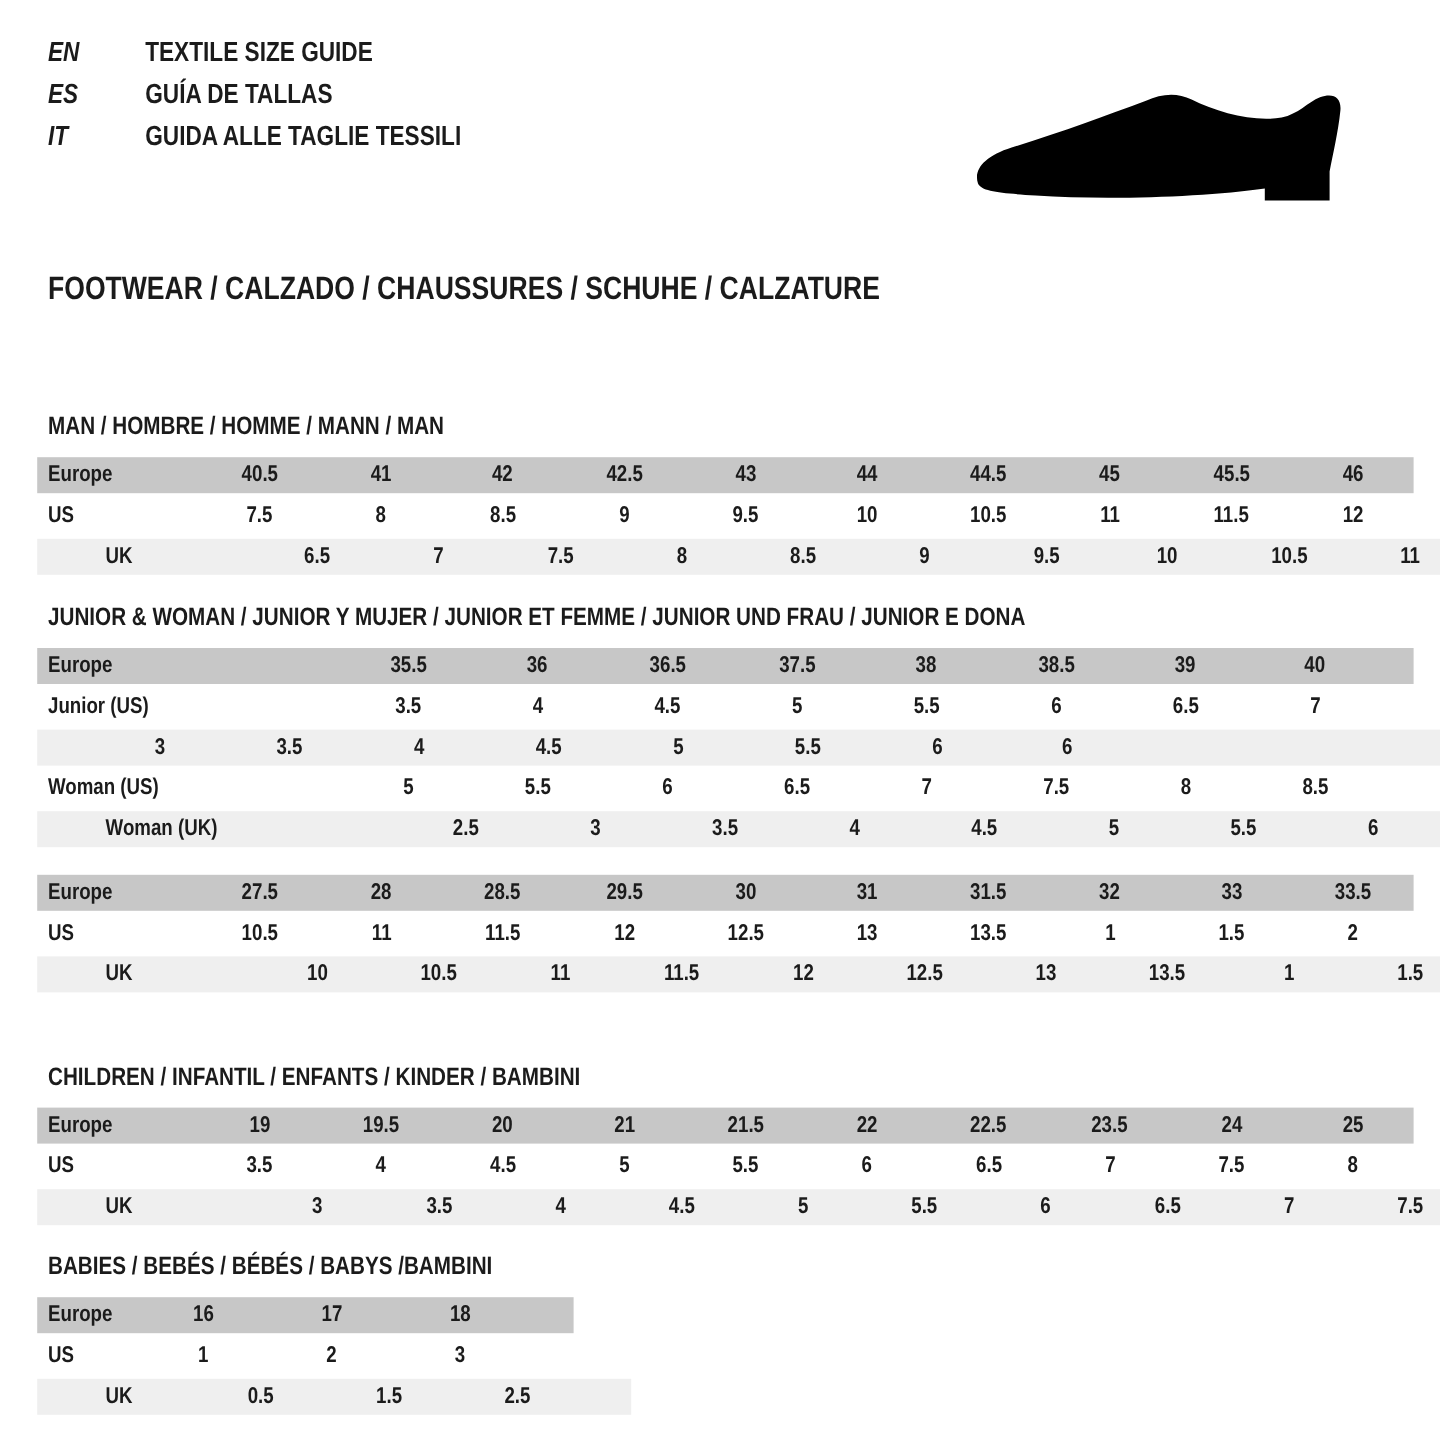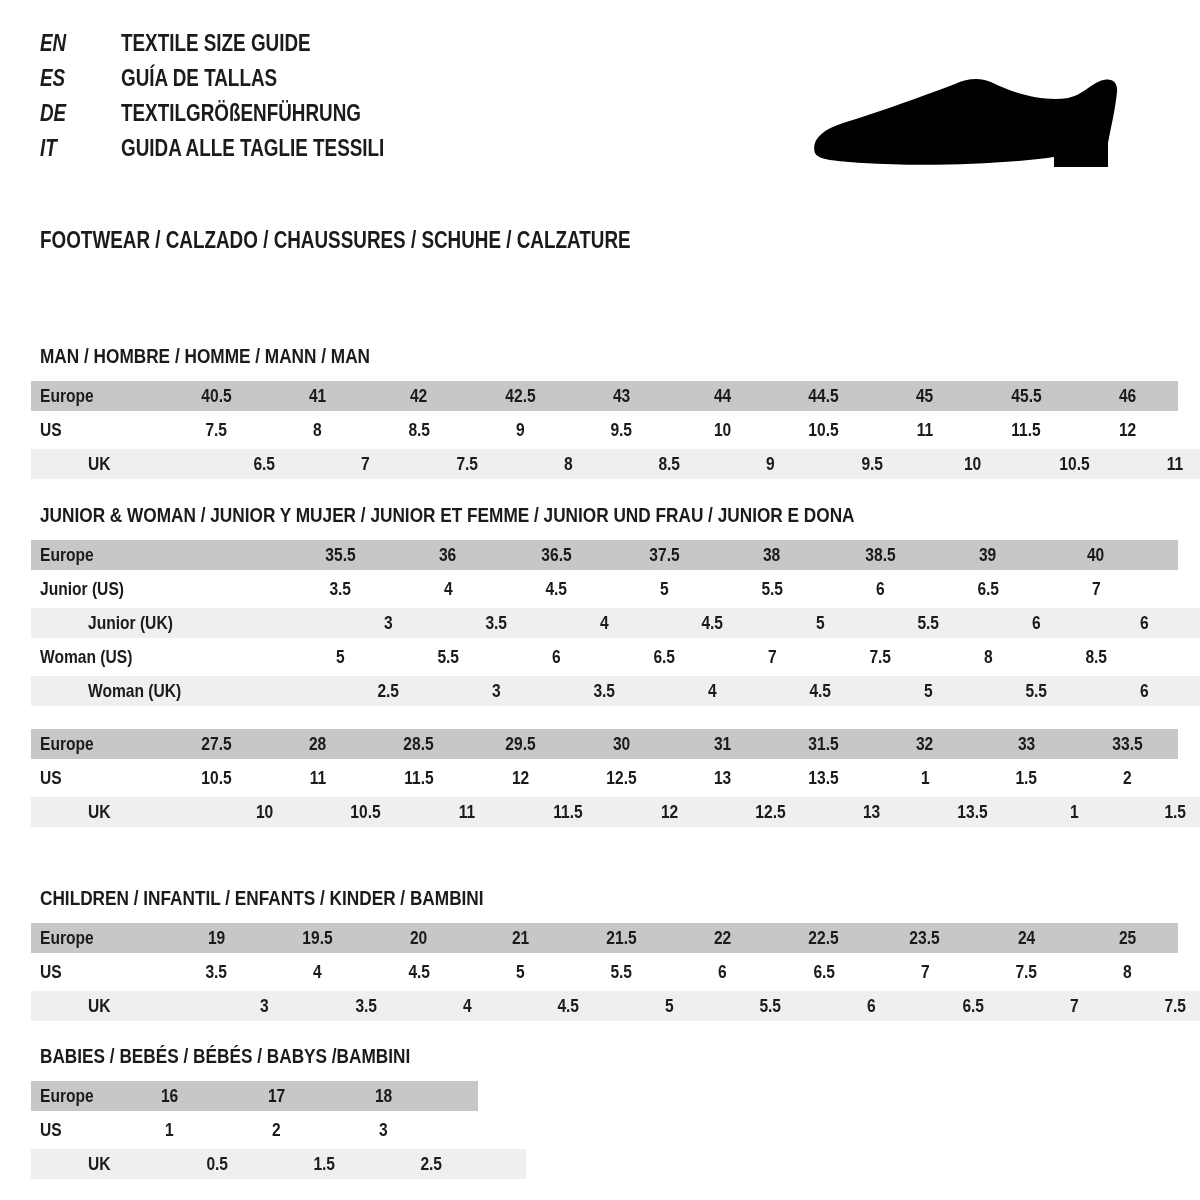--- a/index.html
+++ b/index.html
@@ -14,21 +14,21 @@
   .cx-l{transform:scaleX(0.82);transform-origin:0 50%;}
   .cx-c{transform:scaleX(0.82);transform-origin:50% 50%;}
 
   
   .lang-block{position:absolute;top:26px;left:40px;}
   .lang-row{height:35px;line-height:35px;font-size:23px;}
   .lang-code{display:inline-block;width:75px;vertical-align:top;font-style:italic;}
   .lang-label{display:inline-block;vertical-align:top;}
 
   
-  .category-title{position:absolute;top:222px;left:40px;height:36px;line-height:36px;font-size:23px;}
+  .category-title{position:absolute;top:222px;left:40px;height:36px;line-height:36px;font-size:27px;}
 
   
   .shoe{position:absolute;left:805px;top:75px;width:337px;height:110px;}
 
   
   #tables-root{position:absolute;top:0;left:0;width:1200px;height:1200px;}
   .size-section{position:absolute;left:31px;}
   .t-man{top:344px}.t-junior{top:503px}.t-kids{top:729px}.t-children{top:886px}.t-babies{top:1044px}
   .sec-title{margin:0 0 13px 0;height:24px;line-height:24px;font-size:21px;padding-left:9px;font-weight:700;}
   .trow{display:flex;align-items:center;height:30px;margin-bottom:4px;width:1147px;font-size:19px;line-height:30px;}
@@ -51,24 +51,20 @@
   <header class="lang-block">
     <div class="lang-row">
       <span class="lang-code"><span class="cx cx-l">EN</span></span>
       <span class="lang-label"><span class="cx cx-l">TEXTILE SIZE GUIDE</span></span>
     </div>
     <div class="lang-row">
       <span class="lang-code"><span class="cx cx-l">ES</span></span>
       <span class="lang-label"><span class="cx cx-l">GUÍA DE TALLAS</span></span>
     </div>
     <div class="lang-row">
-      <span class="lang-code"><span class="cx cx-l">DE</span></span>
-      <span class="lang-label"><span class="cx cx-l">TEXTILGRÖßENFÜHRUNG</span></span>
-    </div>
-    <div class="lang-row">
       <span class="lang-code"><span class="cx cx-l">IT</span></span>
       <span class="lang-label"><span class="cx cx-l">GUIDA ALLE TAGLIE TESSILI</span></span>
     </div>
   </header>
 
   <div class="category-title">
     <span class="cx cx-l">FOOTWEAR / CALZADO / CHAUSSURES / SCHUHE / CALZATURE</span>
   </div>
 
   <svg class="shoe" viewBox="0 0 337 110" aria-hidden="true">
@@ -150,21 +146,20 @@
           <div class="cell"><span class="cx cx-c">3.5</span></div>
           <div class="cell"><span class="cx cx-c">4</span></div>
           <div class="cell"><span class="cx cx-c">4.5</span></div>
           <div class="cell"><span class="cx cx-c">5</span></div>
           <div class="cell"><span class="cx cx-c">5.5</span></div>
           <div class="cell"><span class="cx cx-c">6</span></div>
           <div class="cell"><span class="cx cx-c">6.5</span></div>
           <div class="cell"><span class="cx cx-c">7</span></div>
         </div>
         <div class="trow alt">
-          <div class="lbl"><span class="cx cx-l">Junior (UK)</span></div>
           <div class="cell"><span class="cx cx-c">3</span></div>
           <div class="cell"><span class="cx cx-c">3.5</span></div>
           <div class="cell"><span class="cx cx-c">4</span></div>
           <div class="cell"><span class="cx cx-c">4.5</span></div>
           <div class="cell"><span class="cx cx-c">5</span></div>
           <div class="cell"><span class="cx cx-c">5.5</span></div>
           <div class="cell"><span class="cx cx-c">6</span></div>
           <div class="cell"><span class="cx cx-c">6</span></div>
         </div>
         <div class="trow plain">

